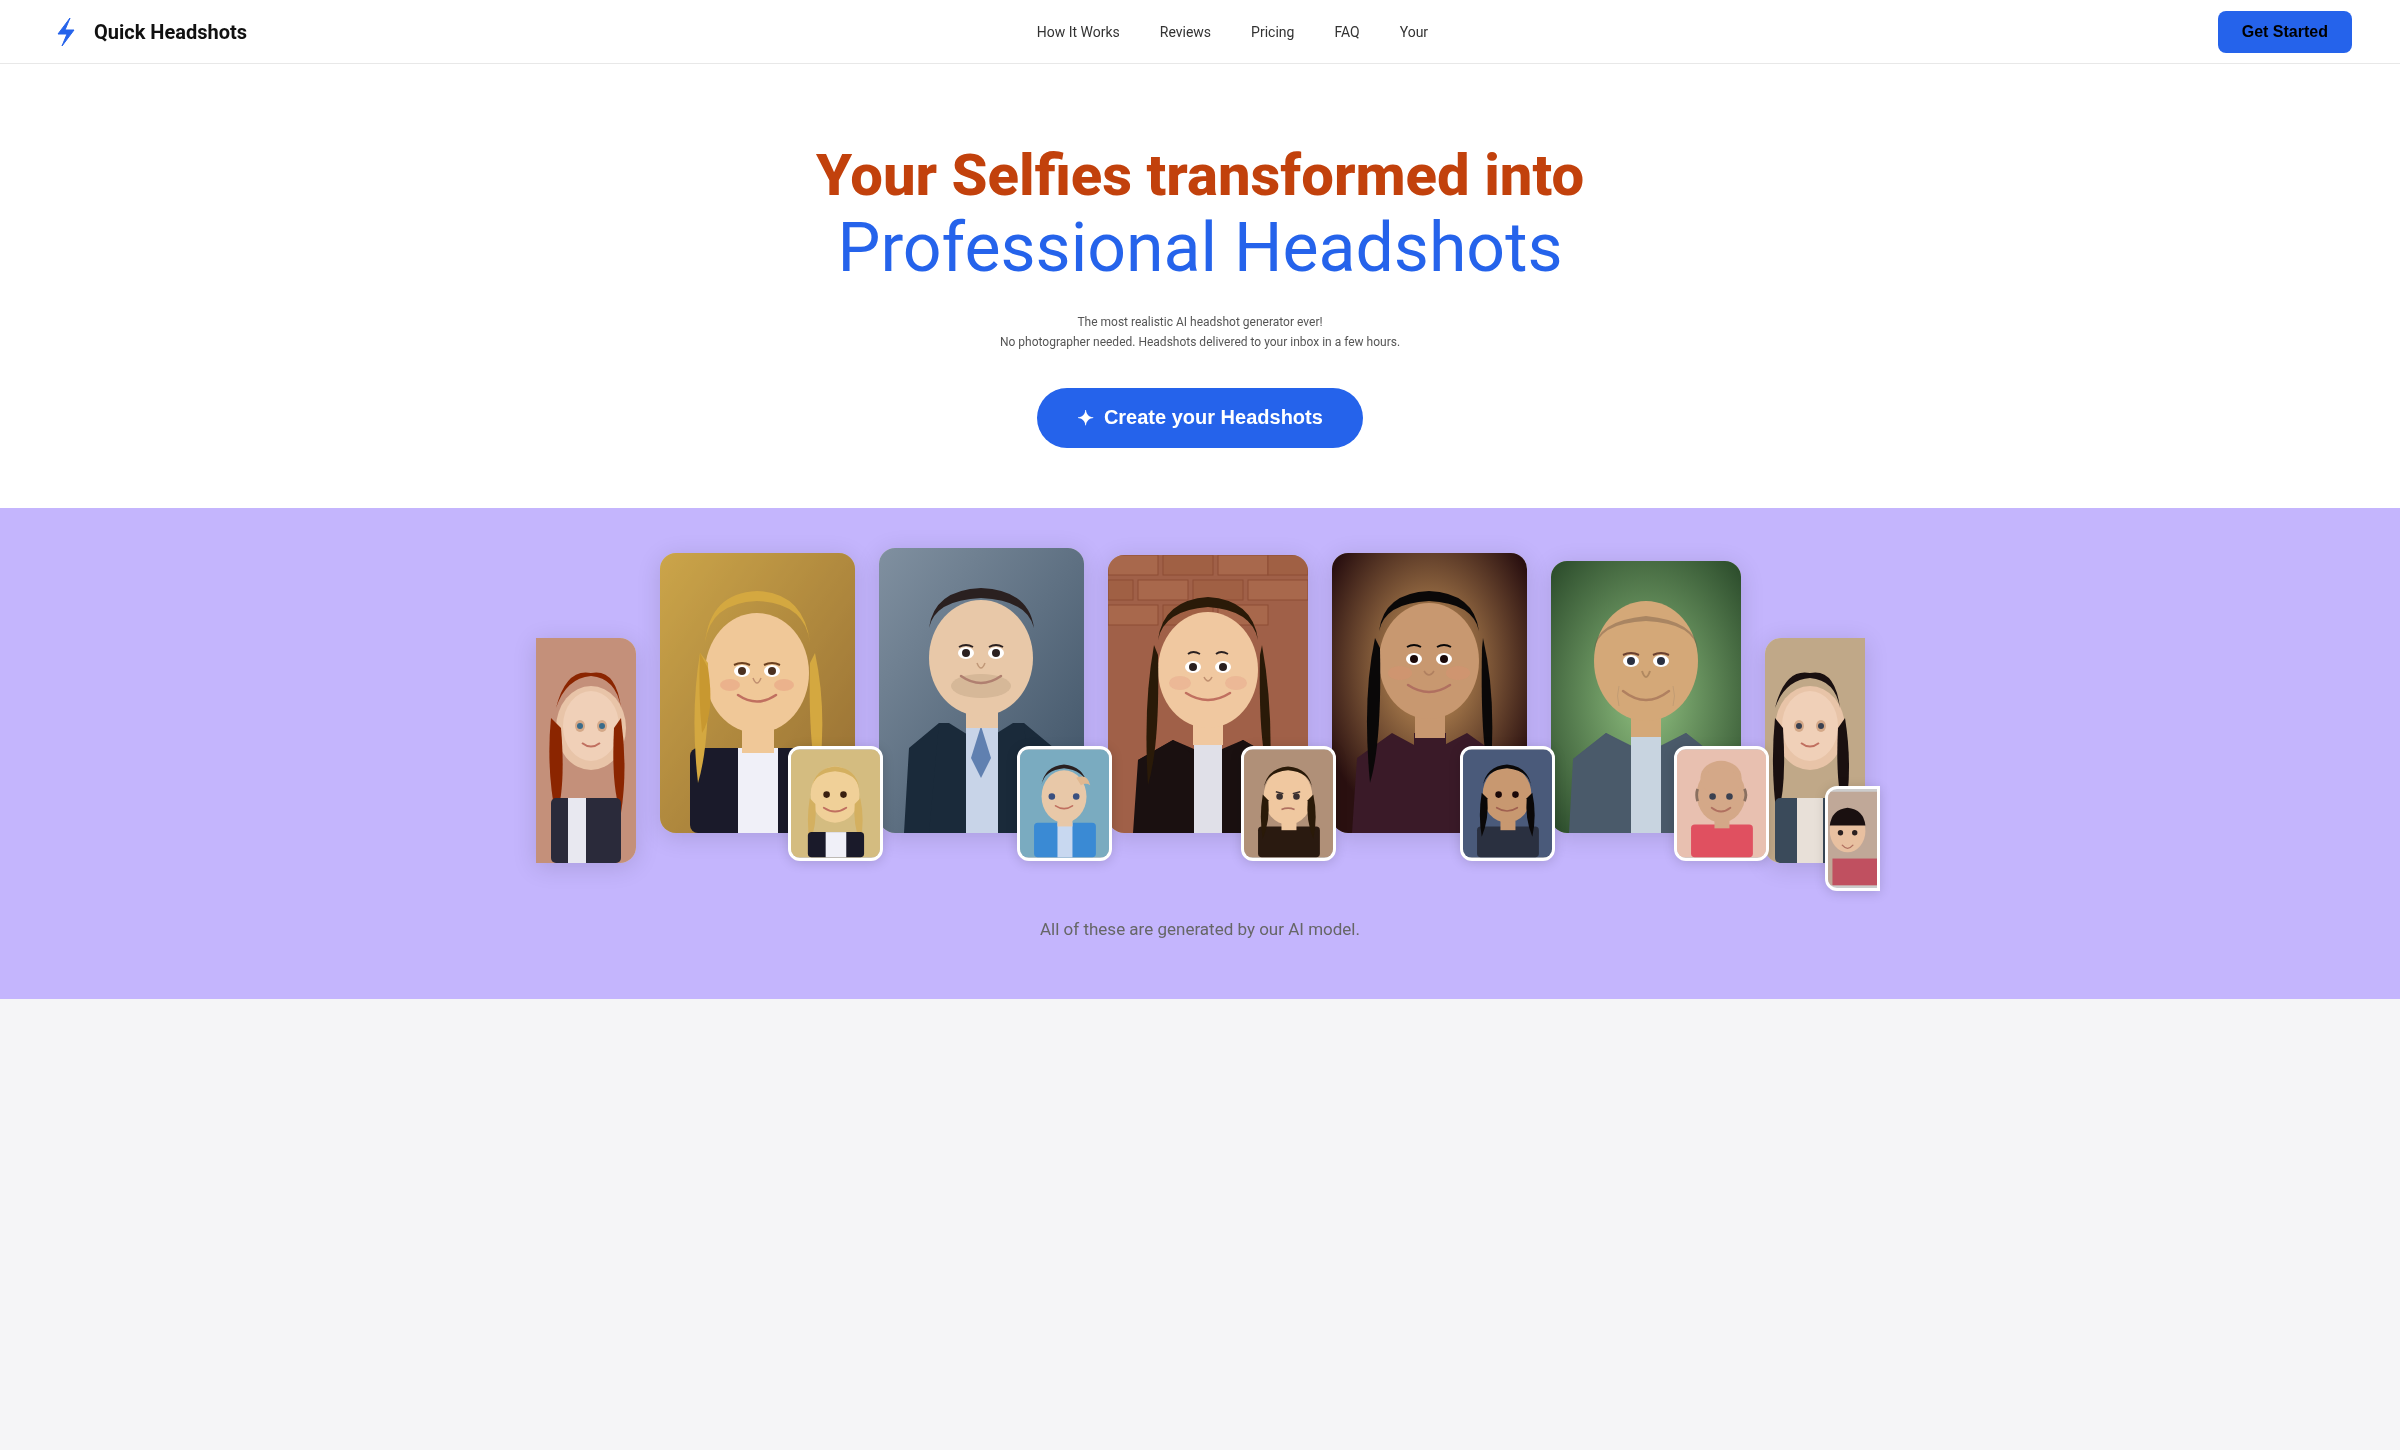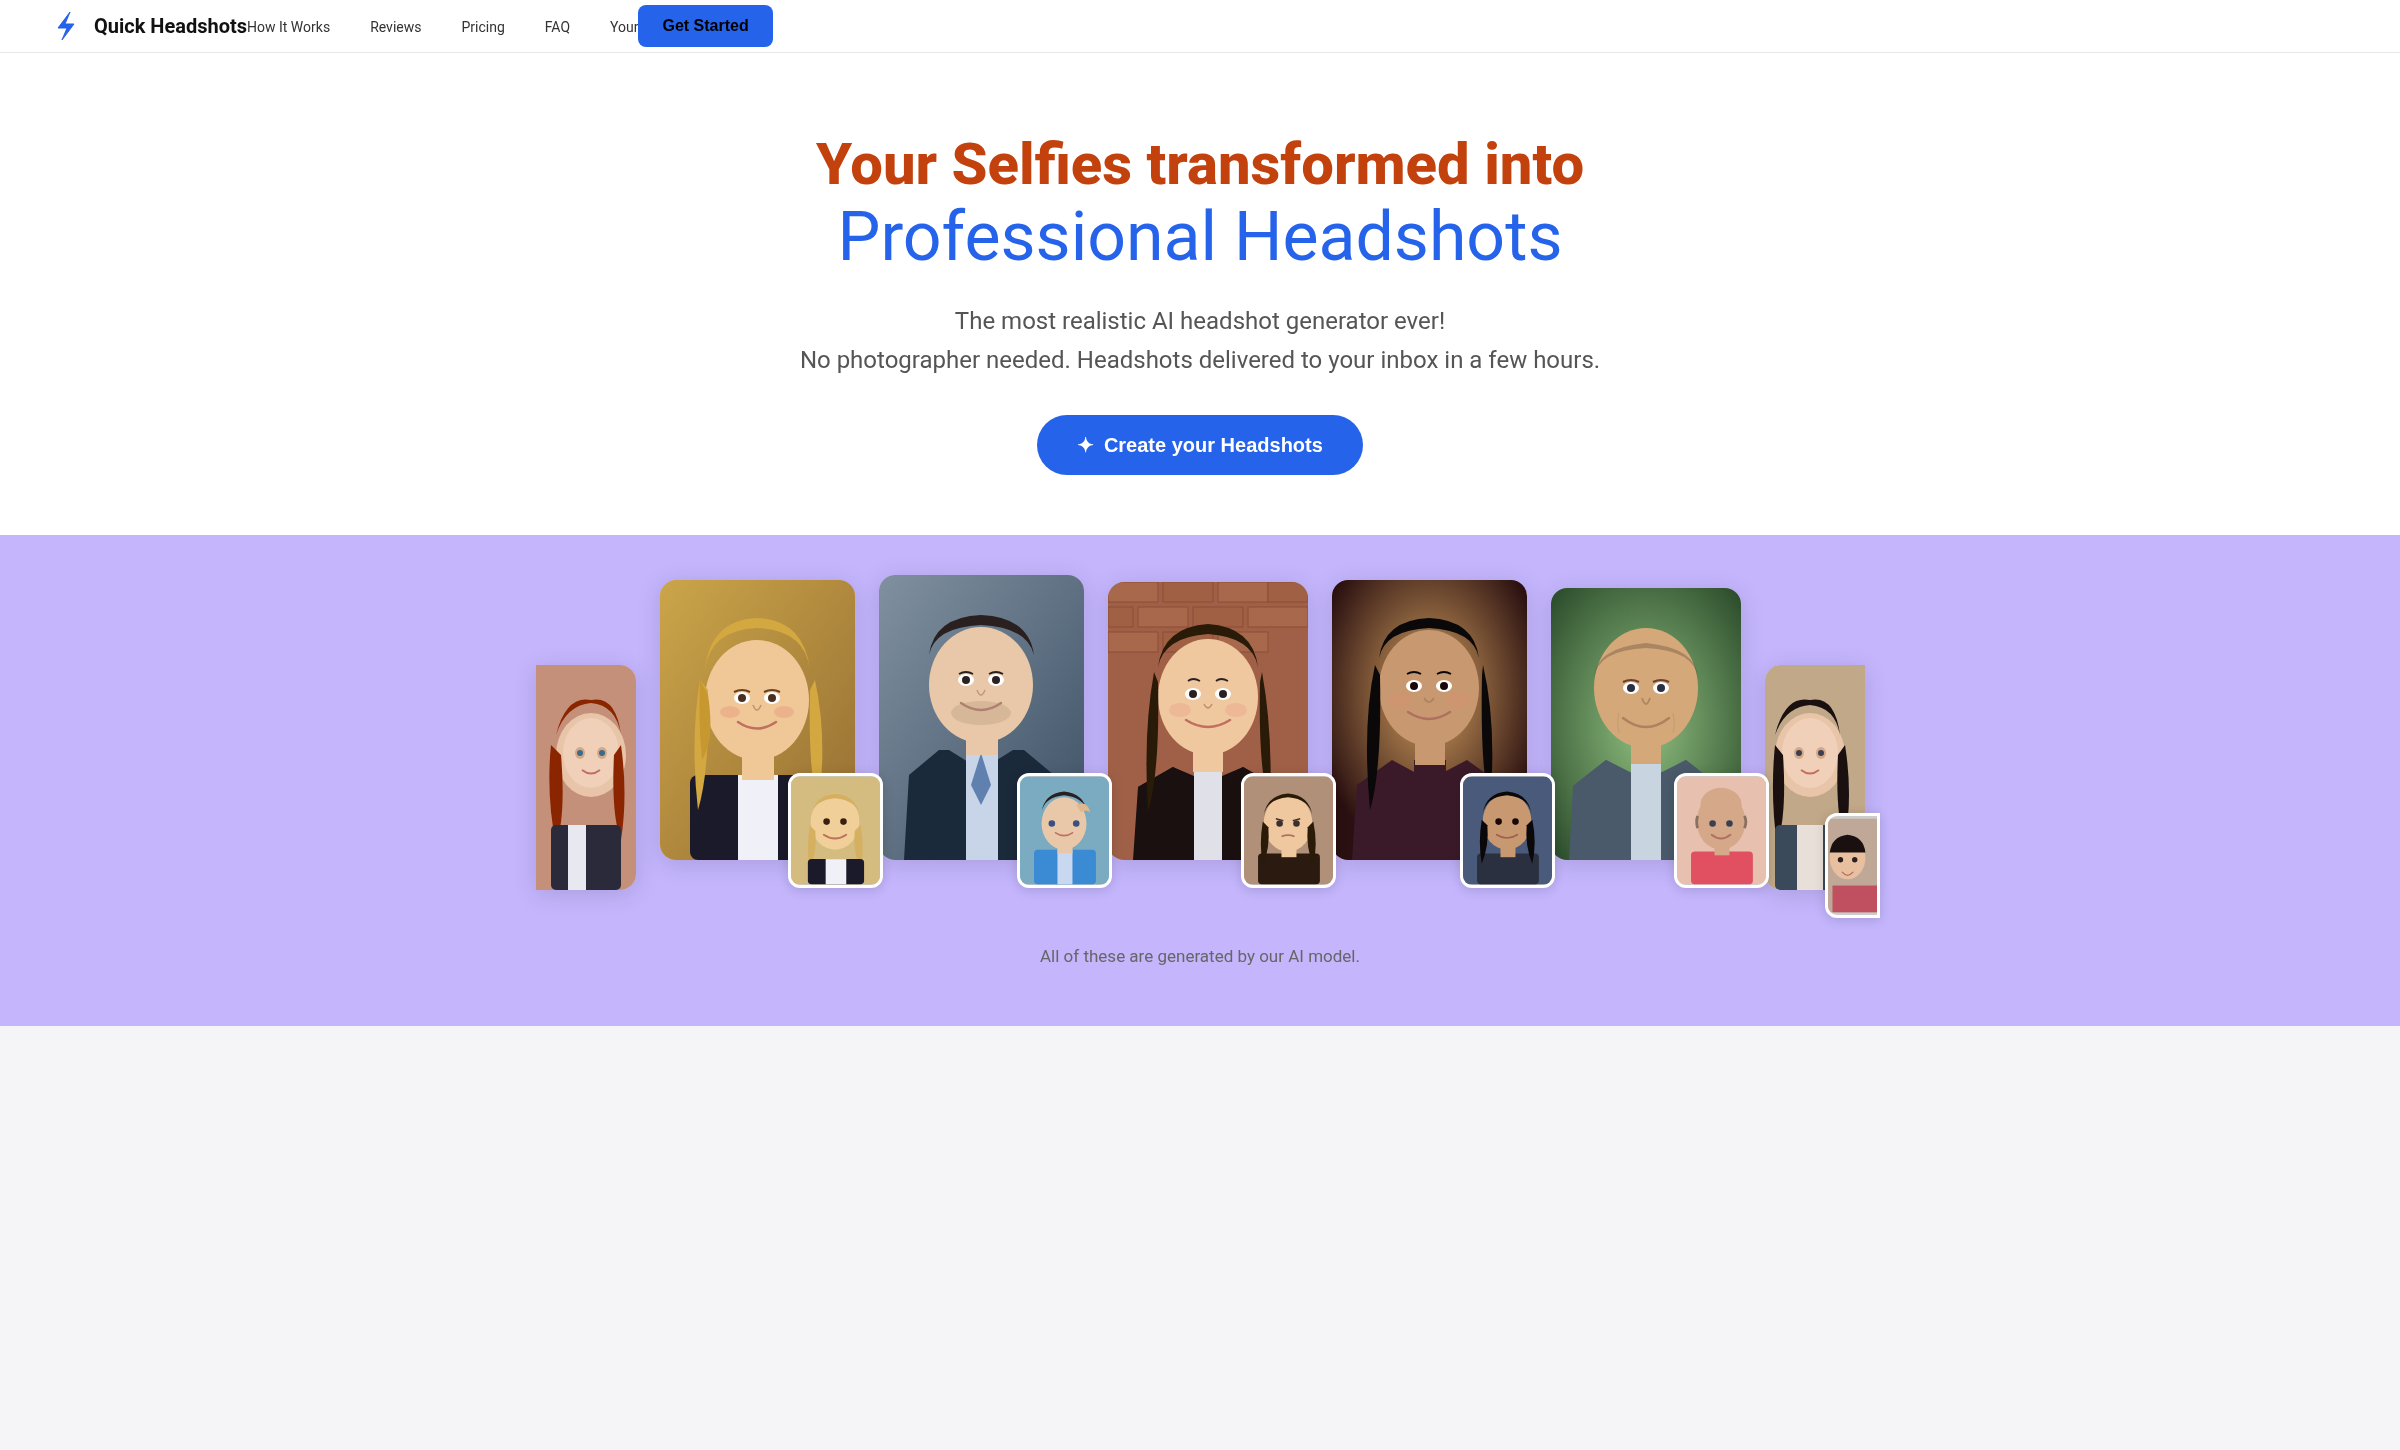--- a/index.html
+++ b/index.html
@@ -8,23 +8,23 @@
       background: #f5f5f7;
       min-height: 100vh;
     }
 
     
     nav {
       background: #fff;
       border-bottom: 1px solid #e8e8e8;
       display: flex;
       align-items: center;
-      justify-content: flex-start;
+      justify-content: space-between;
       padding: 0 48px;
-      height: 53px;
+      height: 64px;
       position: sticky;
       top: 0;
       z-index: 100;
     }
     .nav-logo {
       display: flex;
       align-items: center;
       gap: 10px;
       text-decoration: none;
     }
@@ -75,21 +75,21 @@
     }
     .hero-title-line2 {
       font-size: 68px;
       font-weight: 400;
       color: #2563eb;
       line-height: 1.2;
       display: block;
     }
     .hero-subtitle {
       margin-top: 24px;
-      font-size: 24px;
+      font-size: 12px;
       color: #555;
       line-height: 1.6;
     }
     .btn-cta {
       display: inline-flex;
       align-items: center;
       gap: 10px;
       margin-top: 36px;
       background: #2563eb;
       color: #fff;

